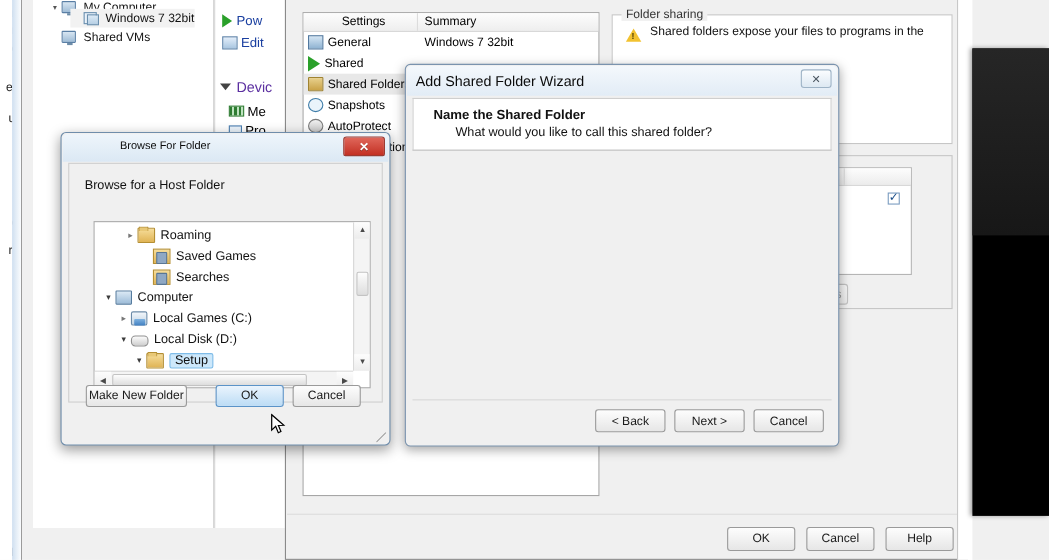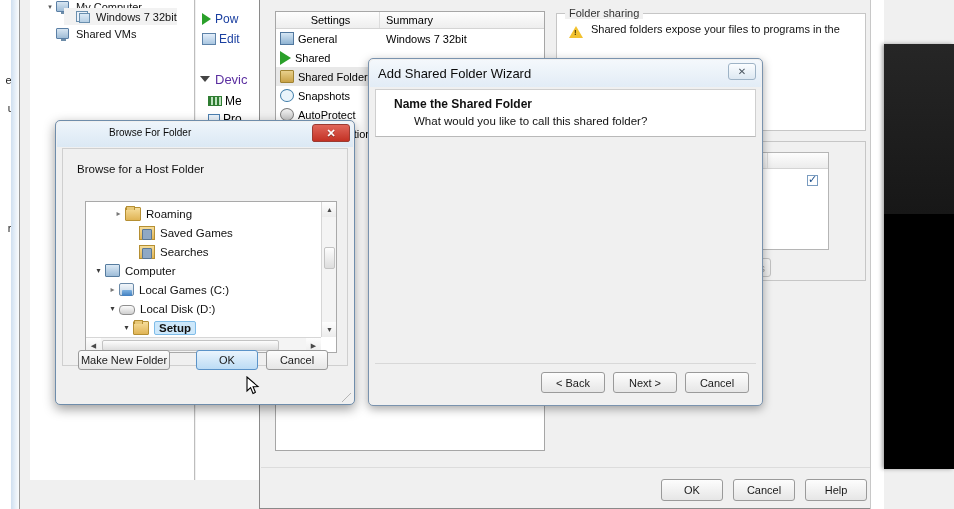--- a/index.html
+++ b/index.html
@@ -200,21 +200,21 @@
   .bt-row .arw.open { color:#3b3b3b; }
   .bt-ico { width:16px; height:14px; margin-right:5px; position:relative; flex:0 0 auto;}
   .fold { background:linear-gradient(#f6dd9a,#e0b455); border:1px solid #b58f33; border-radius:1px; }
   .fold:before { content:""; position:absolute; left:0; top:-2px; width:7px; height:3px; background:#e8c877; border:1px solid #b58f33; border-bottom:0; border-radius:1px 1px 0 0;}
   .fold-g { background:linear-gradient(#f6dd9a,#e0b455); border:1px solid #b58f33; }
   .fold-g:after { content:""; position:absolute; left:2px; top:2px; width:8px; height:9px; background:#8fa8c4; border:1px solid #5a7794; border-radius:1px;}
   .pc-ico { width:15px;height:13px; background:linear-gradient(#dbe9f5,#9dbcd8); border:1px solid #567c9f; border-radius:1px;}
   .disk-c { width:15px;height:13px; background:linear-gradient(#f2f6fa,#c0d3e4); border:1px solid #6b8aa8; border-radius:2px;}
   .disk-c:after{content:"";position:absolute;left:2px;top:6px;width:10px;height:6px;background:linear-gradient(#7fb2e0,#3f7ec0);border-radius:1px;}
   .disk-d { width:16px;height:10px; margin-top:2px; background:linear-gradient(#fbfbfb,#cfcfcf); border:1px solid #8f8f8f; border-radius:4px;}
-  .bt-sel { background:#cde8fb; border:1px solid #7fbce8; border-radius:2px; padding:0 4px;font-weight:bold; }
+  .bt-sel { background:#cde8fb; border:1px solid #7fbce8; border-radius:2px; padding:0 4px; }
 
   .vscroll { position:absolute; right:0; top:0; width:15px; bottom:15px; background:#f4f4f4; border-left:1px solid #d6d6d6;}
   .hscroll { position:absolute; left:0; bottom:0; height:15px; right:15px; background:#f4f4f4; border-top:1px solid #d6d6d6;}
   .sb-arrow { position:absolute; width:15px; height:15px; display:flex; align-items:center; justify-content:center; font-size:7px; color:#4a4a4a; background:linear-gradient(#fdfdfd,#ececec); }
   .sb-thumb { position:absolute; background:linear-gradient(#fdfdfd,#dddddd); border:1px solid #c3c3c3; border-radius:2px; }
   .br-foot { position:absolute; left:0; right:0; bottom:0; height:38px; }
   .grip { position:absolute; right:3px; bottom:2px; width:9px; height:9px;
      background:
        linear-gradient(135deg,transparent 45%,#b5b5b5 45%,#b5b5b5 55%,transparent 55%); }
 

